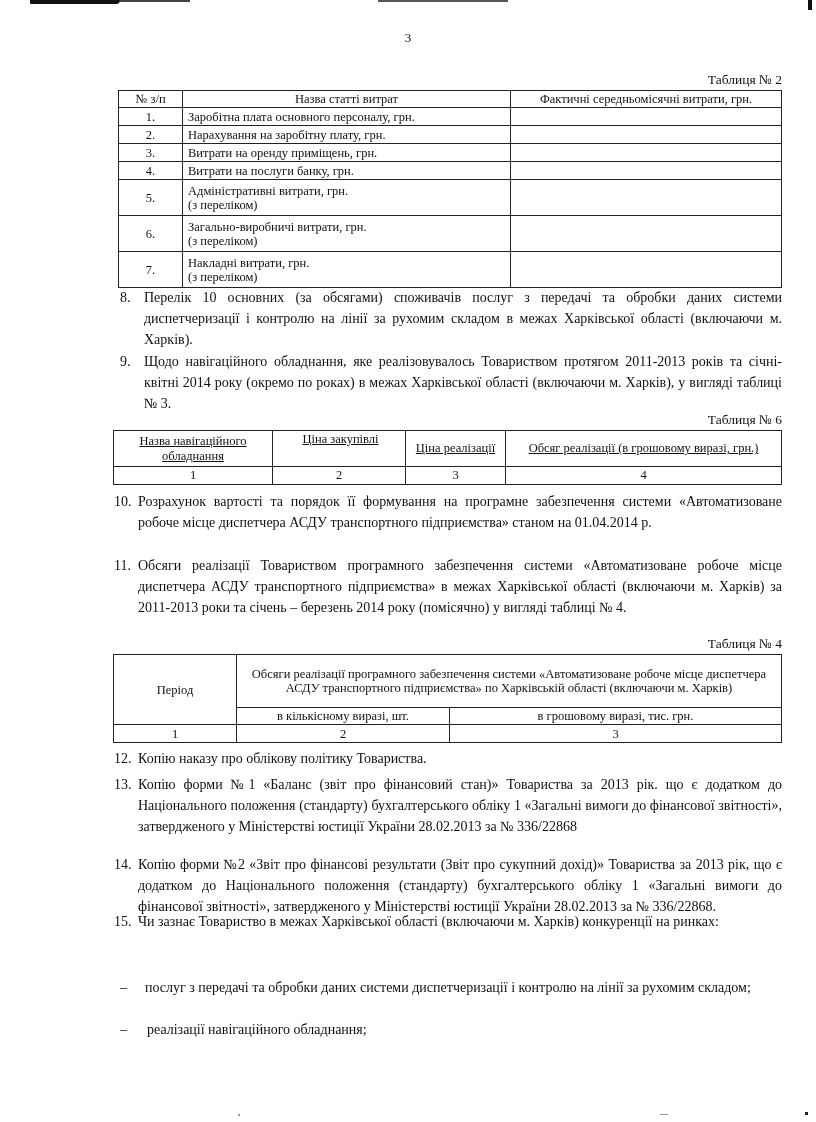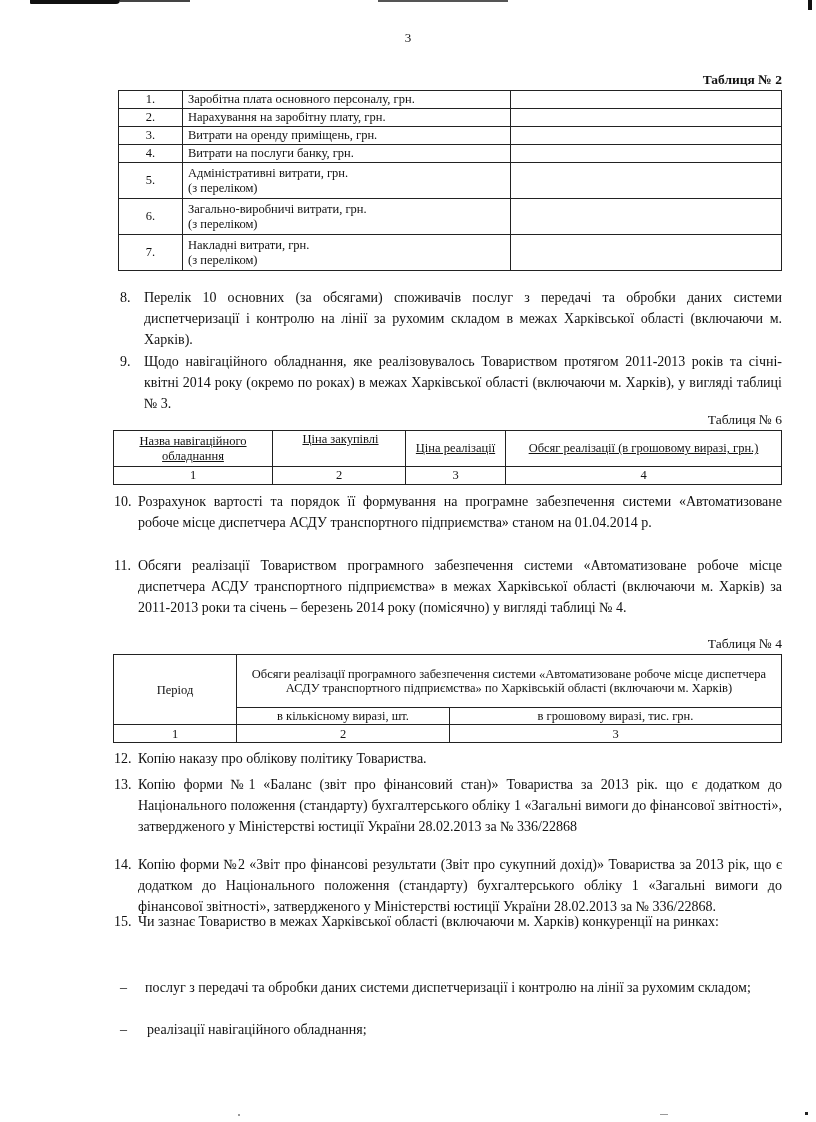--- a/index.html
+++ b/index.html
@@ -29,28 +29,33 @@
 <div class="abs scan-mark-left"></div>
 <div class="abs scan-mark-left2"></div>
 <div class="abs scan-mark-mid"></div>
 <div class="abs scan-mark-right"></div>
 <div class="abs speck" style="left:238px;top:1114px;width:2px;height:2px;"></div>
 <div class="abs speck" style="left:660px;top:1114px;width:8px;height:1px;"></div>
 <div class="abs" style="left:805px;top:1112px;width:3px;height:3px;background:#222;"></div>
 
 <div class="abs page-number">3</div>
 
-<div class="abs tcap" style="left:560px;width:222px;top:72px;font-weight:bold;">Таблиця № 2</div>
+<div class="abs tcap" style="left:560px;width:222px;top:72px;">Таблиця № 2</div>
 <table class="abs" style="left:118px;top:90px;width:664px;">
   <colgroup>
       <col style="width:64px">
       <col style="width:328px">
       <col>
     </colgroup>
   <tbody>
+      <tr style="height:17px;">
+    <td class="c">№ з/п</td>
+    <td class="c">Назва статті витрат</td>
+    <td class="c">Фактичні середньомісячні витрати, грн.</td>
+  </tr>
   <tr style="height:18px;">
     <td class="c">1.</td>
     <td>Заробітна плата основного персоналу, грн.</td>
     <td></td>
   </tr>
   <tr style="height:18px;">
     <td class="c">2.</td>
     <td>Нарахування на заробітну плату, грн.</td>
     <td></td>
   </tr>

